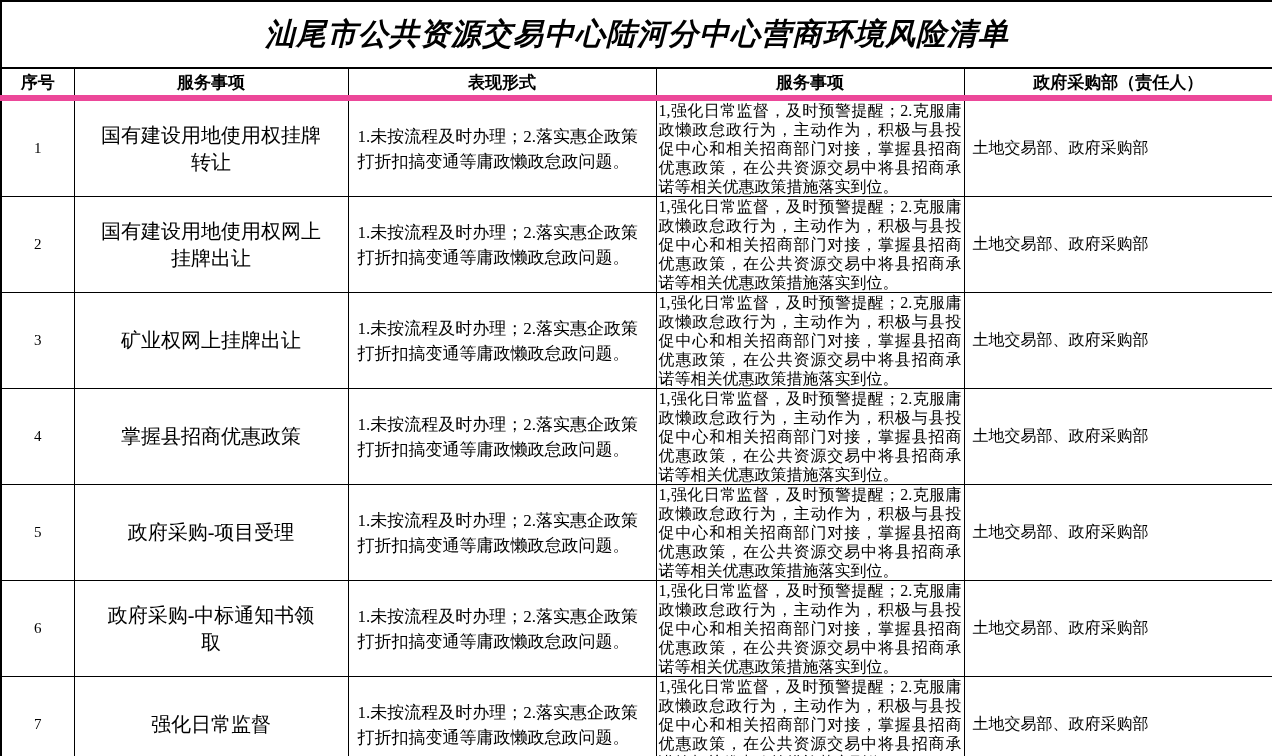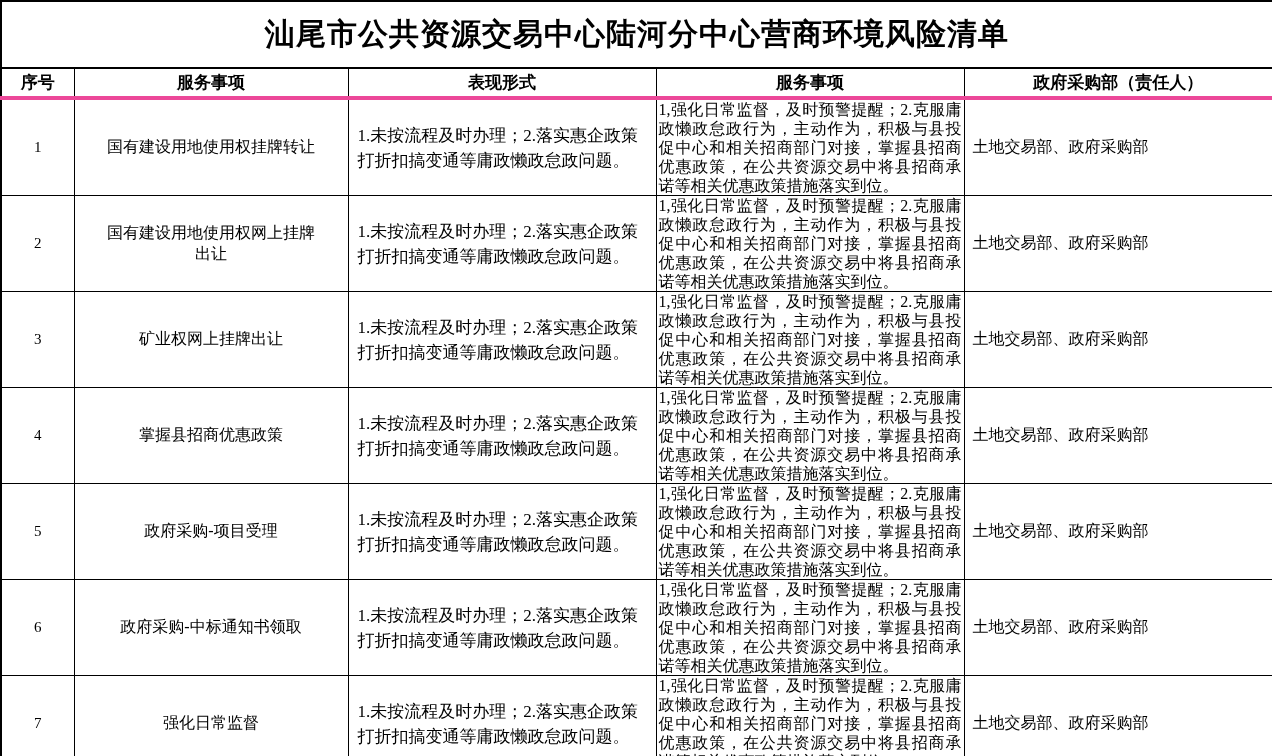--- a/index.html
+++ b/index.html
@@ -34,46 +34,47 @@
   
   th.doc-title {
     height: 67px;
     font-family: "Liberation Serif", "DejaVu Serif", serif;
     font-weight: bold;
     font-size: 30px;
     text-align: center;
     letter-spacing: 1px;
     border-bottom: 2px solid #000;
     padding: 0;
+    font-style: italic;
   }
   
   tr.header-row th {
     height: 30px;
     font-family: Liberation Mono, monospace;
     font-weight: bold;
     font-size: 17px;
     text-align: center;
-    border-bottom: 4px solid #ec4899;
+    border-bottom: 6px solid #ec4899;
     padding: 0;
   }
   
   tr.data-row td {
     height: 93px;
   }
   tr.data-row:last-child td {
     height: 84px;
   }
   td.cell-no {
     text-align: center;
     font-size: 15px;
     padding: 0;
   }
   td.cell-service {
     text-align: center;
-    font-size: 16px;
+    font-size: 20px;
     padding: 0 26px;
   }
   td.cell-form {
     text-align: left;
     font-size: 17px;
     line-height: 25px;
     padding: 0 9px;
   }
   td.cell-measures {
     text-align: justify;

